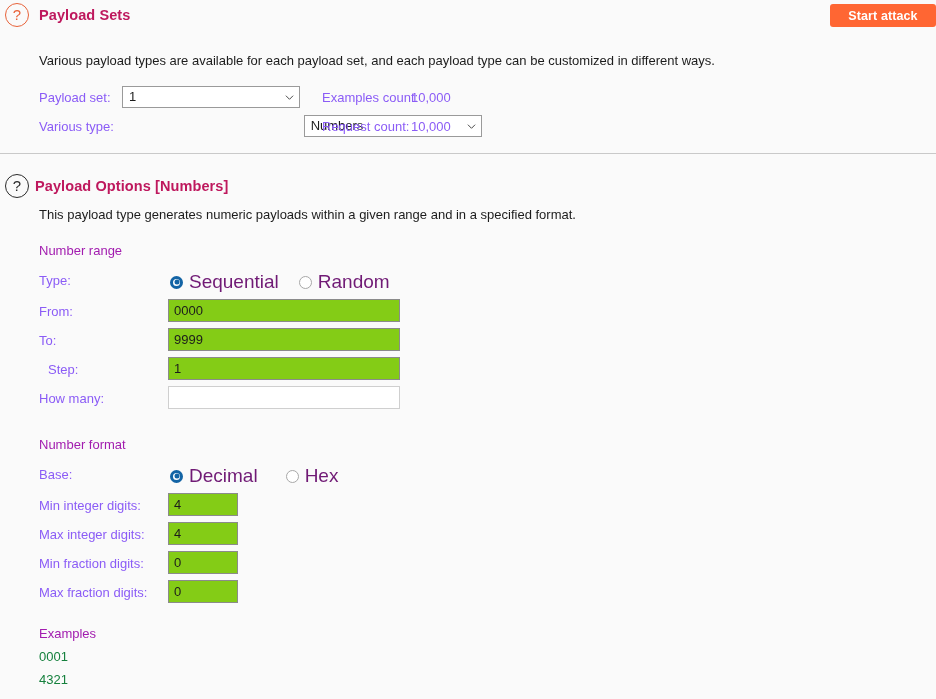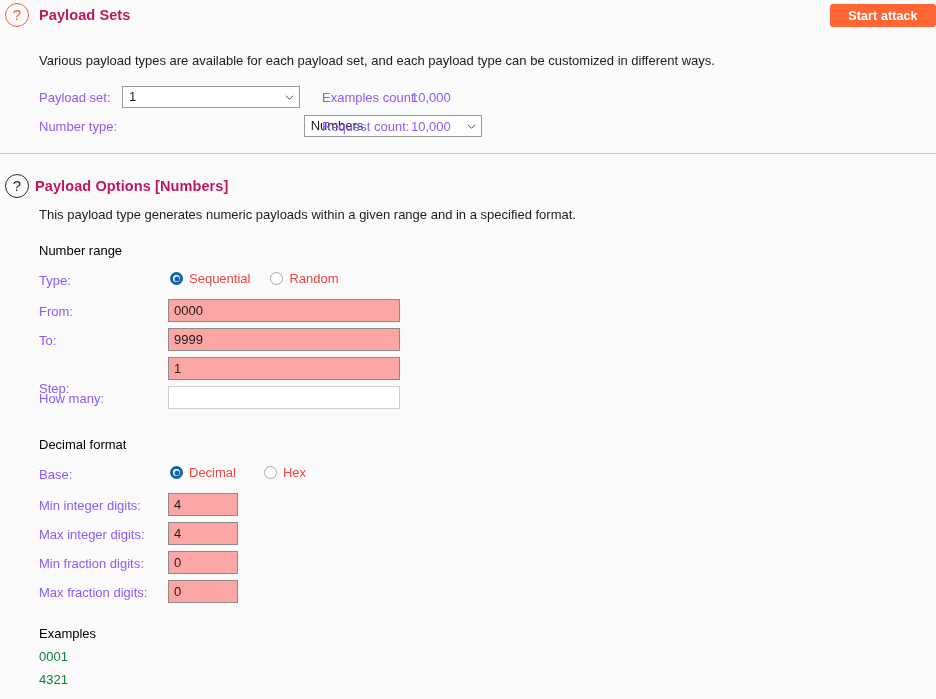--- a/index.html
+++ b/index.html
@@ -41,21 +41,21 @@
   }
 
   .section-title {
     font-weight: bold;
     font-size: 14.5px;
     color: #be185d;
     letter-spacing: 0.1px;
   }
 
   .sub-title {
-    color: #000000;
+    color: #a21caf;
     font-size: 13px;
   }
 
   .body-text {
     font-size: 13px;
     color: #1c1c1c;
     line-height: 17px;
   }
 
   .label {
@@ -108,21 +108,21 @@
     right: 7px;
     top: 7px;
     width: 8px;
     height: 8px;
     pointer-events: none;
   }
   .chev svg { display: block; }
 
   
   .tinput {
-    background: #fca5a5;
+    background: #84cc16;
     border: 1px solid #8b8b8b;
     height: 23px;
     font-family: "Liberation Sans", sans-serif;
     font-size: 13px;
     color: #1c1c1c;
     padding: 0 5px;
     border-radius: 0;
     outline: none;
   }
   .tinput.wide { width: 232px; }
@@ -156,21 +156,21 @@
   }
   .radio-item.checked .radio-dot::after {
     content: "";
     position: absolute;
     left: 50%; top: 50%;
     transform: translate(-50%, -50%);
     width: 5px; height: 5px;
     border-radius: 50%;
     background: #1364a5;
   }
-  .radio-label { font-size: 13px; color: #ef4444; }
+  .radio-label { font-size: 19px; color: #701a75; }
 
   
   .divider {
     position: absolute;
     left: 0;
     width: 936px;
     height: 1px;
     background: #c9c9c9;
   }
 
@@ -206,21 +206,21 @@
       <svg width="9" height="9" viewBox="0 0 10 10">
           <path d="M1 3 L5 7 L9 3" stroke="#4a4a4a" stroke-width="1.1" fill="none"></path>
         </svg>
     </span>
   </div>
 
   <div class="abs label" style="left:322px; top:90px;">Examples count:</div>
   <div class="abs label" style="left:411px; top:90px;">10,000</div>
 
   
-  <div class="abs label" style="left:39px; top:119px;">Number type:</div>
+  <div class="abs label" style="left:39px; top:119px;">Various type:</div>
 
   <div class="abs select-wrap" style="left:122px; top:115px;">
     <select class="sel">
       <option>Numbers</option>
     </select>
     <span class="chev">
       <svg width="9" height="9" viewBox="0 0 10 10">
           <path d="M1 3 L5 7 L9 3" stroke="#4a4a4a" stroke-width="1.1" fill="none"></path>
         </svg>
     </span>
@@ -256,27 +256,27 @@
       <span class="radio-label">Random</span>
     </div>
   </div>
 
   <div class="abs label" style="left:39px; top:304px;">From:</div>
   <input class="abs tinput wide" type="text" style="left: 168px; top: 299px;" value="0000">
 
   <div class="abs label" style="left:39px; top:333px;">To:</div>
   <input class="abs tinput wide" type="text" style="left: 168px; top: 328px;" value="9999">
 
-  <div class="abs label" style="left:39px; top:362px;margin-top:19px;">Step:</div>
+  <div class="abs label" style="left:48px; top:362px;">Step:</div>
   <input class="abs tinput wide" type="text" style="left: 168px; top: 357px;" value="1">
 
   <div class="abs label" style="left:39px; top:391px;">How many:</div>
   <input class="abs tinput wide disabled" type="text" style="left: 168px; top: 386px;" value="">
 
-  <div class="abs sub-title" style="left:39px; top:437px;">Decimal format</div>
+  <div class="abs sub-title" style="left:39px; top:437px;">Number format</div>
 
   <div class="abs label" style="left:39px; top:467px;">Base:</div>
 
   <div class="abs radio-row" style="left:170px; top:465px;">
     <div class="radio-item checked" style="margin-right:28px;">
       <span class="radio-dot"></span>
       <span class="radio-label">Decimal</span>
     </div>
     <div class="radio-item">
       <span class="radio-dot"></span>

